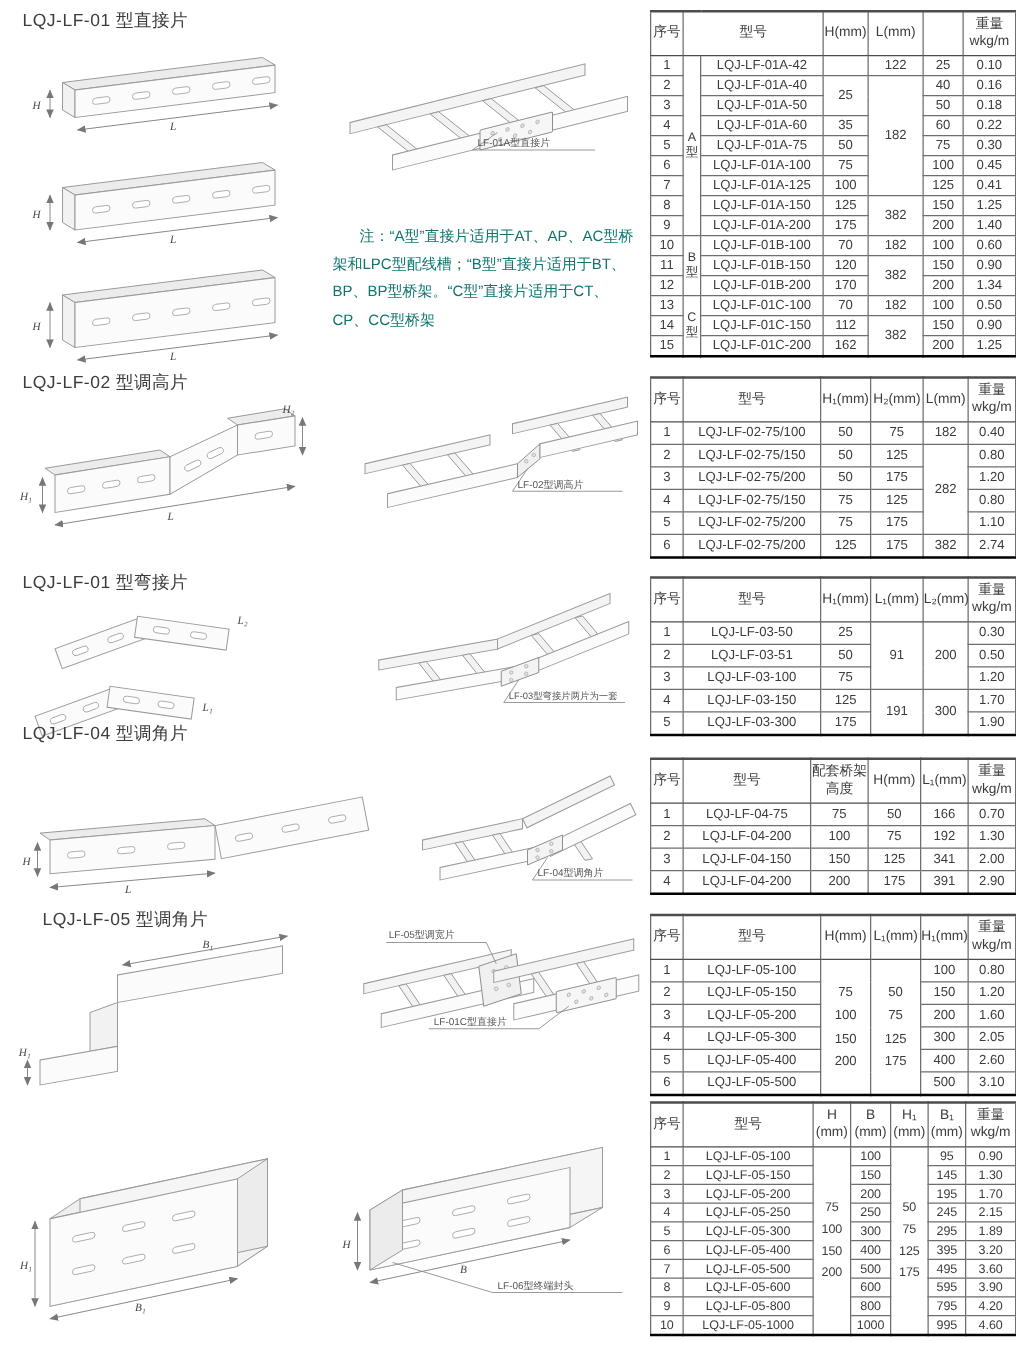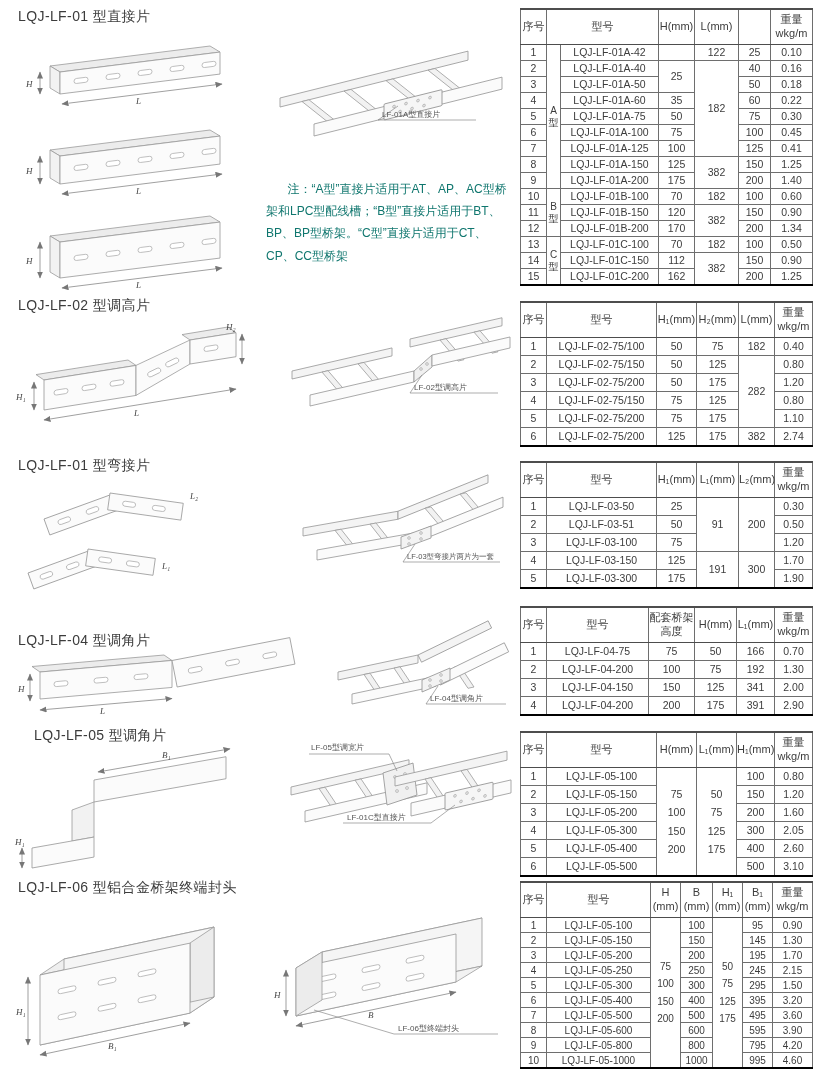--- a/index.html
+++ b/index.html
@@ -490,21 +490,21 @@
         </tr>
         <tr>
           <td>5</td>
           <td>LQJ-LF-03-300</td>
           <td>175</td>
           <td>1.90</td>
         </tr>
       </tbody>
     </table>
 
-  <div class="sec-title" style="left:18px;top:632px">LQJ-LF-04 型调角片</div>
+  <div class="sec-title" style="left:18px;top:578px">LQJ-LF-04 型调角片</div>
 
   <svg class="draw" style="left:14px;top:626px" width="300" height="98">
     <g transform="translate(0,8)">
       <polygon class="shade" points="26,38 158,26.5 150,21 18,32.5"></polygon>
       <g transform="translate(26,38) skewY(-5)">
         <rect class="edge" width="132" height="27"></rect>
         <rect class="slot" x="14" y="11" width="14" height="5" rx="2.5"></rect>
           <rect class="slot" x="54" y="11" width="14" height="5" rx="2.5"></rect>
           <rect class="slot" x="94" y="11" width="14" height="5" rx="2.5"></rect>
       </g>
@@ -715,21 +715,20 @@
         </tr>
         <tr>
           <td>6</td>
           <td>LQJ-LF-05-500</td>
           <td>500</td>
           <td>3.10</td>
         </tr>
       </tbody>
     </table>
 
-  <div class="sec-title" style="left:18px;top:879px">LQJ-LF-06 型铝合金桥架终端封头</div>
 
   <svg class="draw" style="left:14px;top:903px" width="262" height="172">
     <polygon points="26,72 176,40 200,24 50,56" style="fill:#efefef;stroke:#9a9a9a;stroke-width:.8"></polygon>
     <g transform="translate(50,56) skewY(-12)">
       <rect class="edge" width="150" height="70" style="fill:#f5f5f5"></rect>
     </g>
     <polygon class="shade" points="176,40 200,24 200,94 176,110"></polygon>
     <polygon class="mid" points="26,142 176,110 200,94 50,126"></polygon>
     <g transform="translate(26,72) skewY(-12)">
       <rect class="edge" width="150" height="70"></rect>
@@ -831,21 +830,21 @@
           <td>LQJ-LF-05-250</td>
           <td>250</td>
           <td>245</td>
           <td>2.15</td>
         </tr>
         <tr>
           <td>5</td>
           <td>LQJ-LF-05-300</td>
           <td>300</td>
           <td>295</td>
-          <td>1.50</td>
+          <td>1.89</td>
         </tr>
         <tr>
           <td>6</td>
           <td>LQJ-LF-05-400</td>
           <td>400</td>
           <td>395</td>
           <td>3.20</td>
         </tr>
         <tr>
           <td>7</td>

